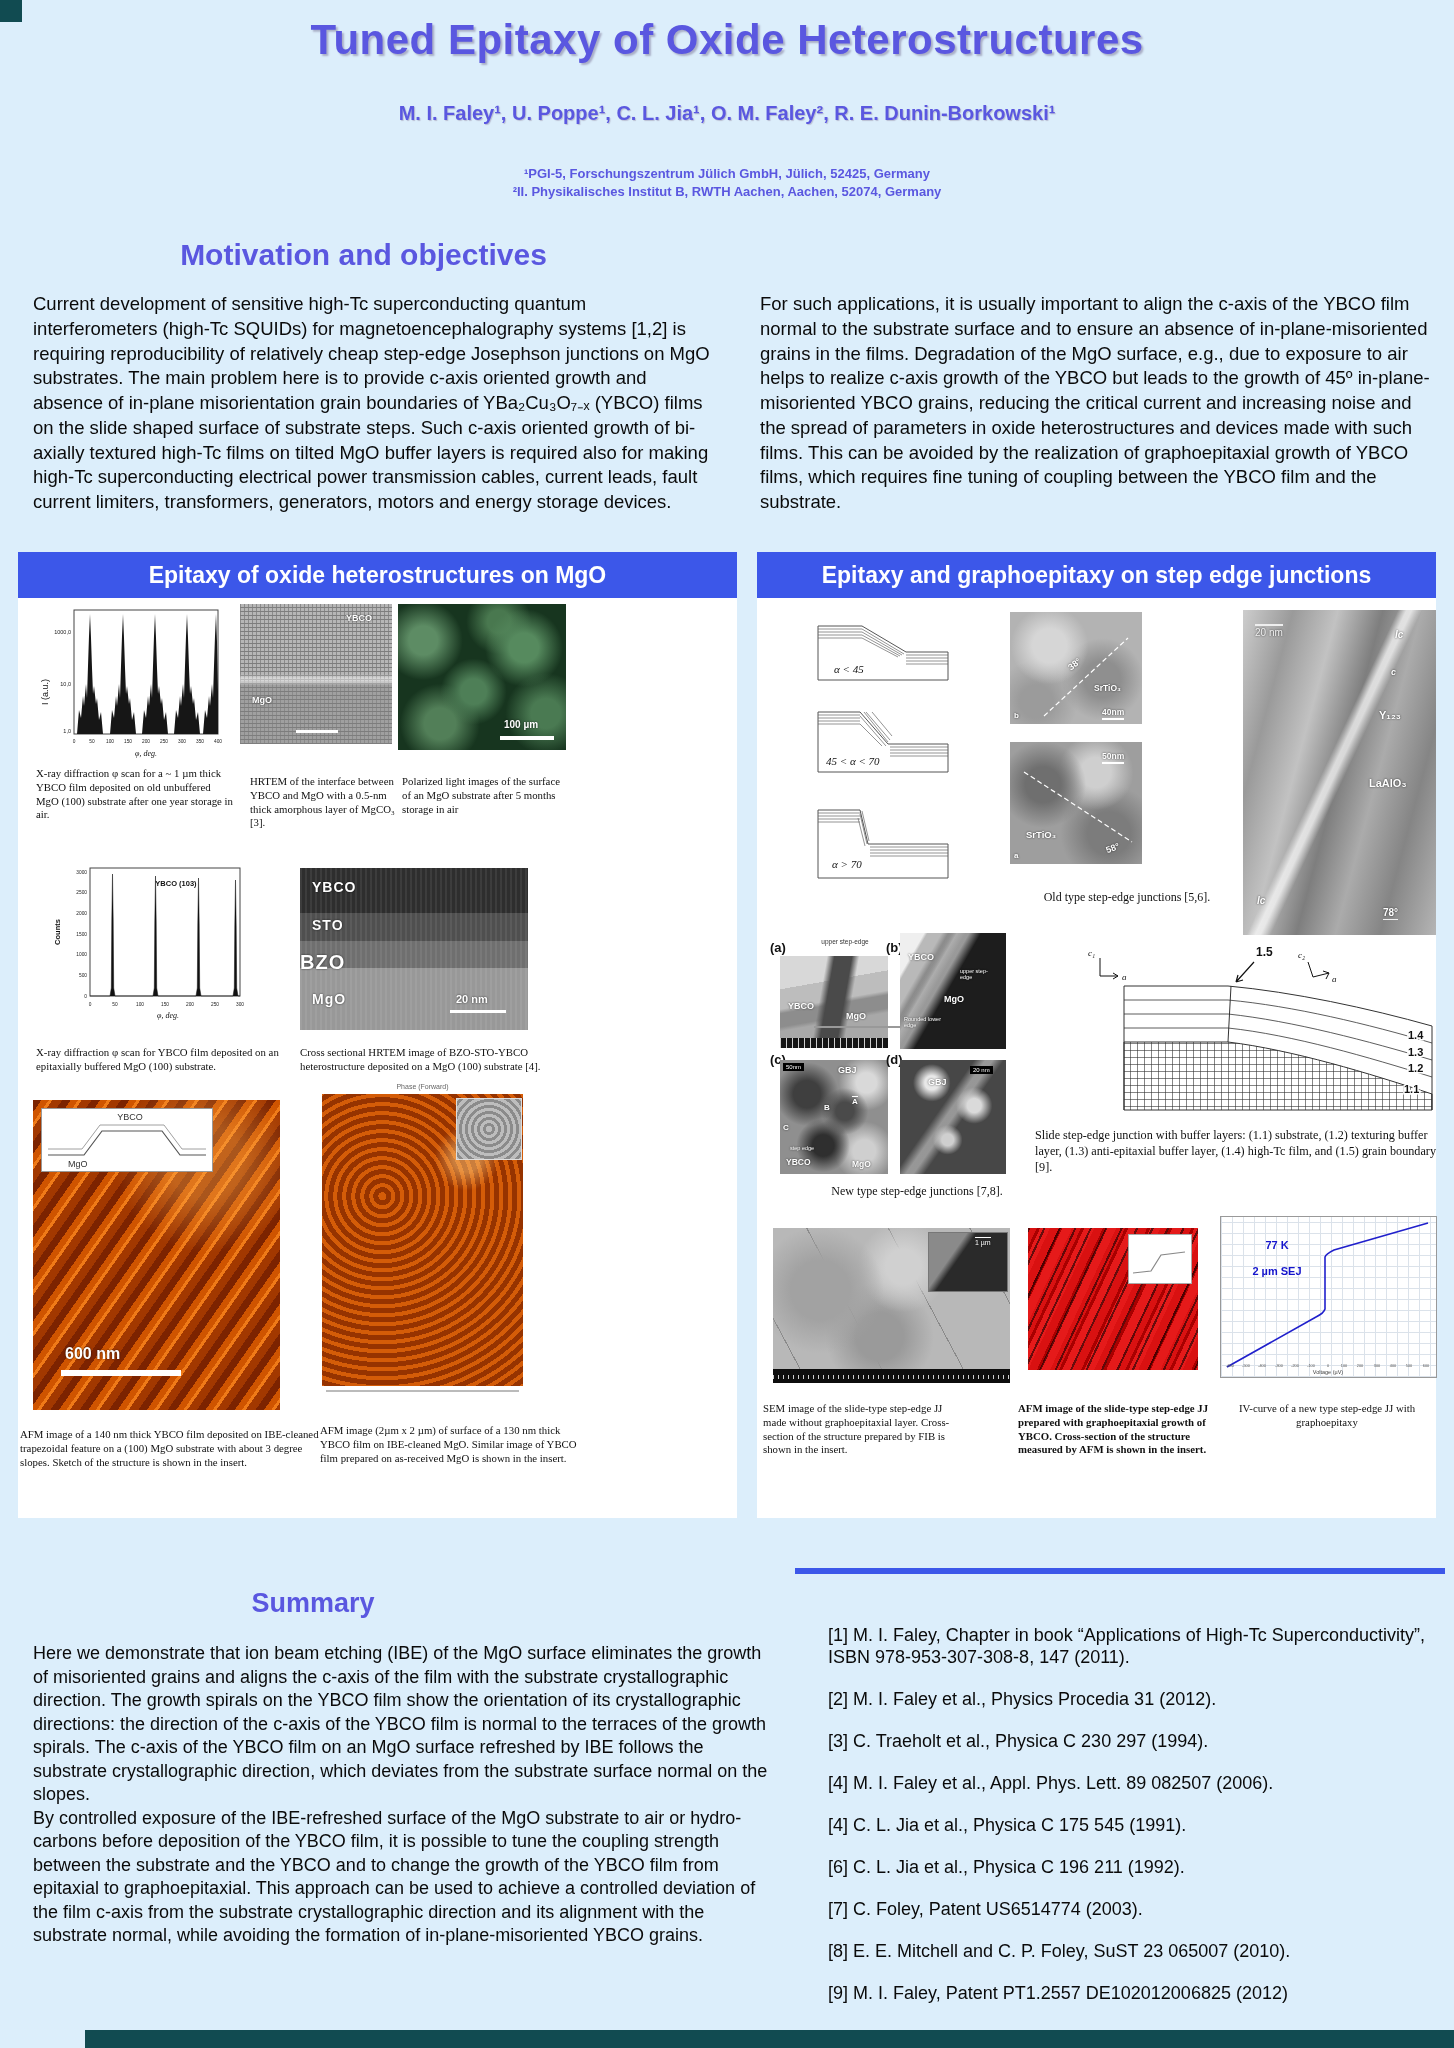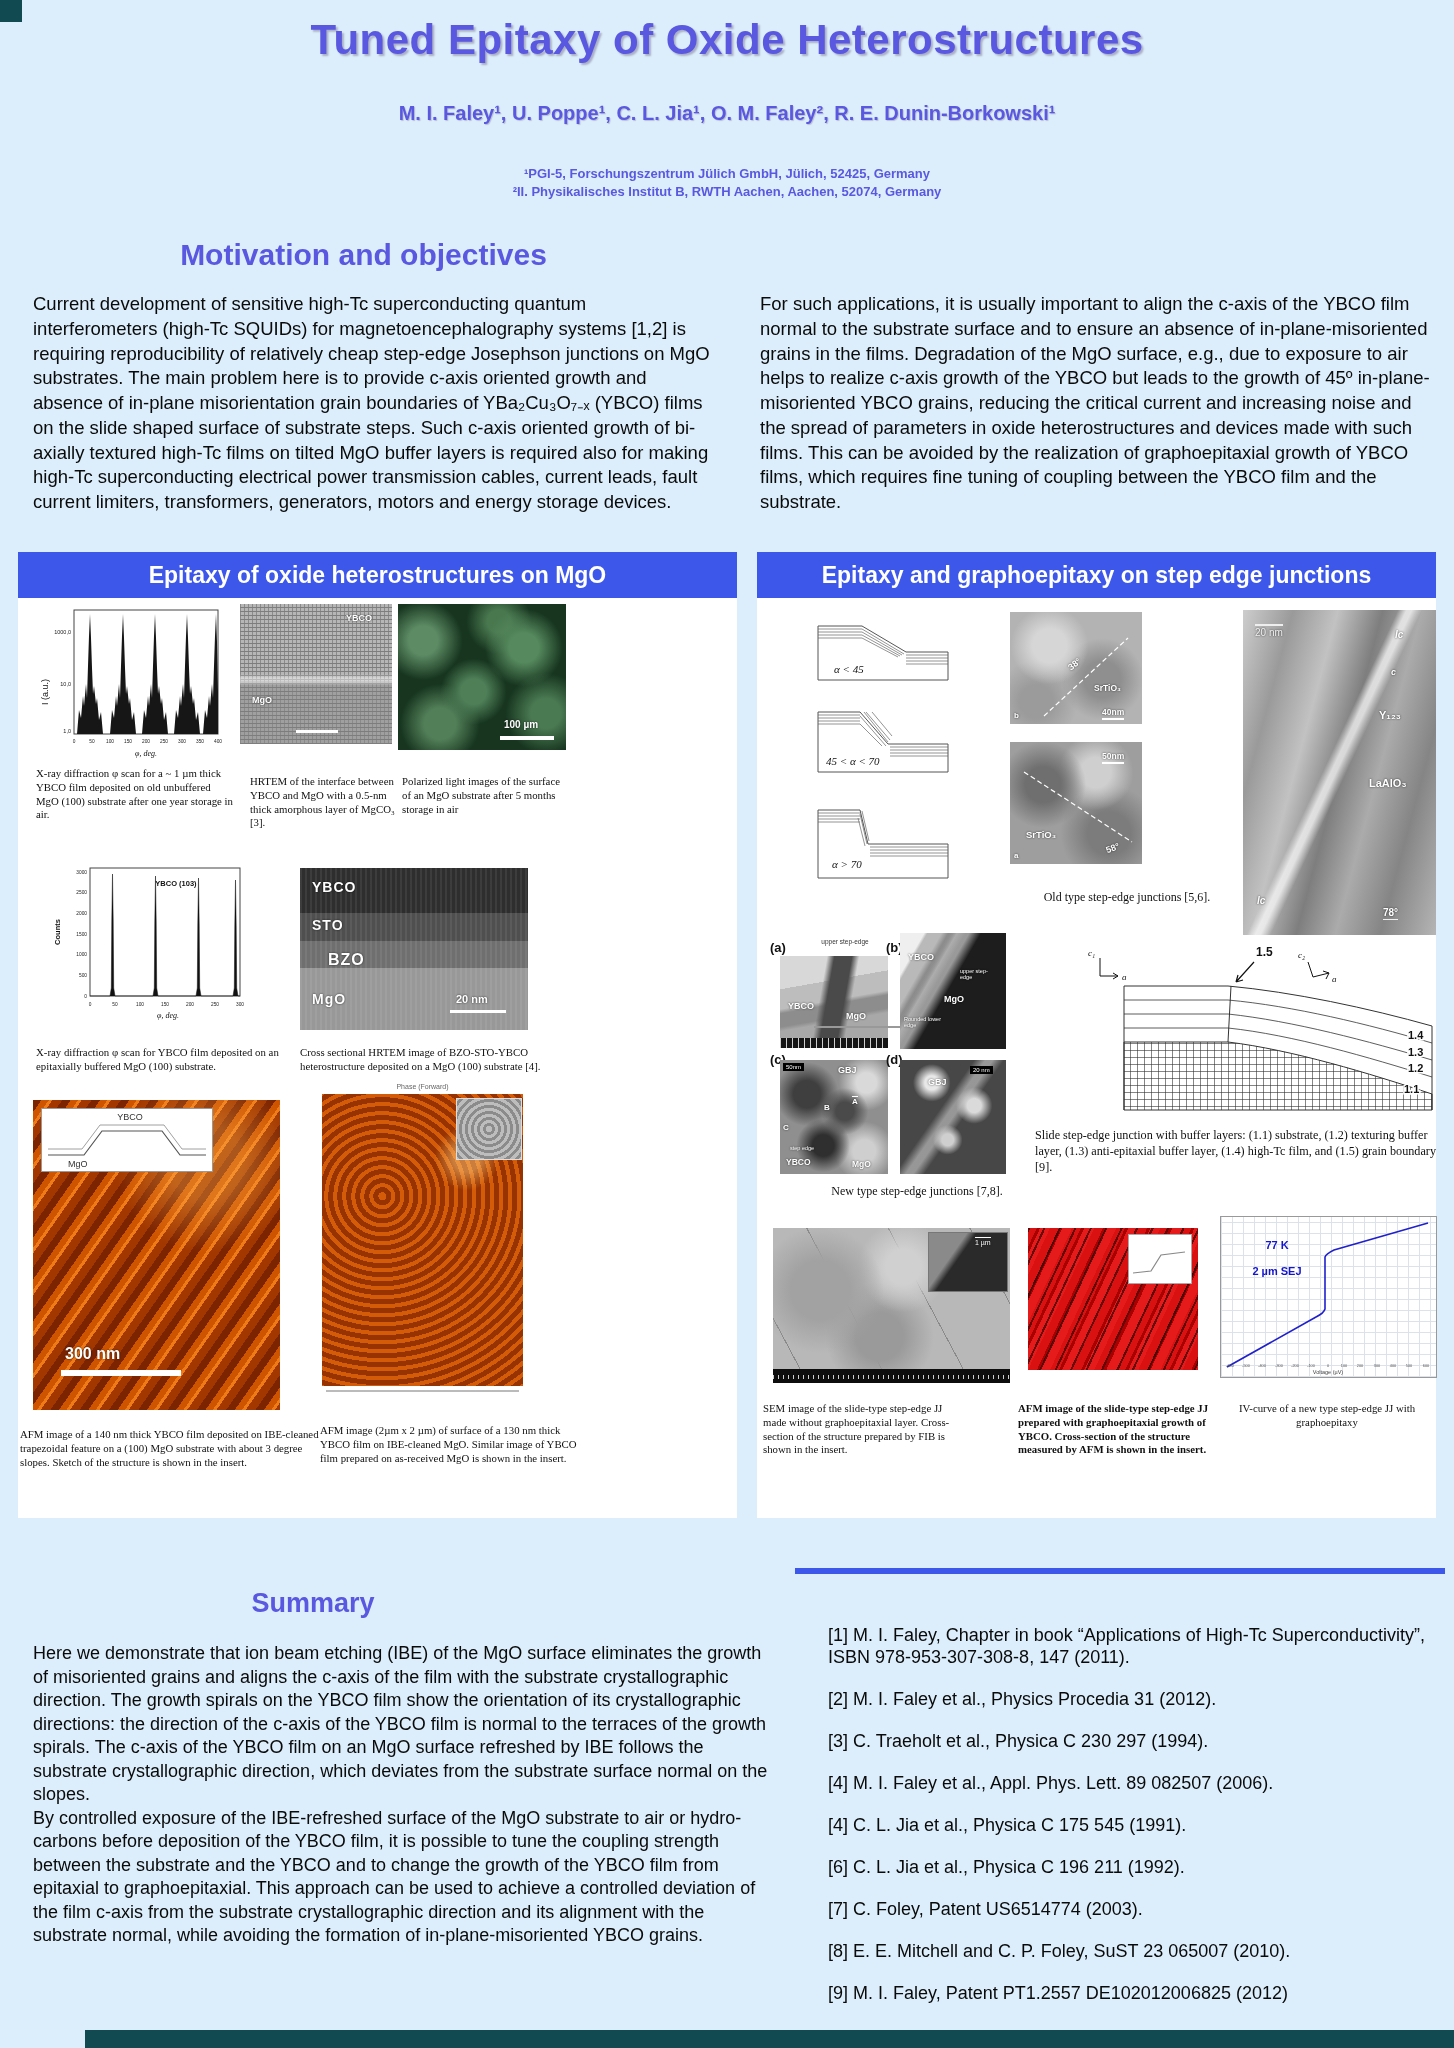--- a/index.html
+++ b/index.html
@@ -108,41 +108,41 @@
       <text x="167" y="146" font-size="4.8" text-anchor="middle" fill="#222">250</text>
       <text x="192" y="146" font-size="4.8" text-anchor="middle" fill="#222">300</text>
       <text x="120" y="158" font-size="8" text-anchor="middle" fill="#111" class="serif-it">φ, deg.</text>
     </svg>
 
     <div class="imgbox" style="left:282px;top:316px;width:228px;height:162px;background:
       repeating-linear-gradient(90deg,rgba(255,255,255,.07) 0 2px,rgba(0,0,0,0) 2px 5px),
       linear-gradient(180deg,#2e2e2e 0 28%,#4f4f4f 28% 45%,#6f6f6f 45% 62%,#989898 62% 100%);">
       <span class="wlab" style="left:12px;top:12px;font-size:14px;letter-spacing:1px;">YBCO</span>
       <span class="wlab" style="left:12px;top:50px;font-size:14px;letter-spacing:1px;">STO</span>
-      <span class="wlab" style="left:28px;top:84px;font-size:16px;letter-spacing:1px;">BZO</span>
+      <span class="wlab" style="left:0;top:84px;font-size:20px;letter-spacing:1px;">BZO</span>
       <span class="wlab" style="left:12px;top:124px;font-size:14px;letter-spacing:1px;">MgO</span>
       <span class="wlab" style="left:156px;top:126px;font-size:11px;">20 nm</span>
       <div class="abs" style="left:150px;top:142px;width:56px;height:3px;background:#fff;"></div>
     </div>
 
     <div class="abs cap" style="left:18px;top:494px;width:260px;">X-ray diffraction φ scan for YBCO film deposited on an epitaxially buffered MgO (100) substrate.</div>
     <div class="abs cap" style="left:282px;top:494px;width:250px;">Cross sectional HRTEM image of BZO-STO-YBCO heterostructure deposited on a MgO (100) substrate [4].</div>
 
     <div class="imgbox" style="left:15px;top:548px;width:247px;height:310px;background:
       radial-gradient(circle at 70% 20%, rgba(255,180,80,.35) 0 12%, rgba(0,0,0,0) 30%),
       repeating-linear-gradient(125deg,#7c2300 0 7px,#cf5400 7px 13px,#ef7a18 13px 16px,#a23800 16px 24px);">
       <div class="abs" style="left:8px;top:8px;width:170px;height:62px;background:#fff;border:1px solid #999;">
         <svg width="170" height="62" viewBox="0 0 170 62">
           <path d="M6,46 L42,46 L60,22 L120,22 L138,46 L164,46" fill="none" stroke="#555" stroke-width="1.2"></path>
           <path d="M6,40 L40,40 L58,16 L122,16 L140,40 L164,40" fill="none" stroke="#888" stroke-width="0.8"></path>
           <text x="88" y="11" font-size="9" text-anchor="middle" fill="#333">YBCO</text>
           <text x="26" y="58" font-size="9" fill="#333">MgO</text>
         </svg>
       </div>
-      <span class="wlab" style="left:32px;top:246px;font-size:16px;">300 nm</span>
+      <span class="wlab" style="left:32px;top:246px;font-size:16px;">600 nm</span>
       <div class="abs" style="left:28px;top:270px;width:120px;height:6px;background:#fff;"></div>
     </div>
     <div class="abs cap" style="left:2px;top:876px;width:300px;">AFM image of a 140 nm thick YBCO film deposited on IBE-cleaned trapezoidal feature on a (100) MgO substrate with about 3 degree slopes. Sketch of the structure is shown in the insert.</div>
 
     <div class="imgbox" style="left:302px;top:530px;width:205px;height:322px;background:#fff;">
       <div class="abs ctr" style="left:0;top:1px;width:205px;font-size:7px;color:#666;">Phase (Forward)</div>
       <div class="imgbox" style="left:2px;top:12px;width:201px;height:292px;background:
         radial-gradient(circle at 72% 22%, rgba(255,200,120,.5) 0 5%, rgba(0,0,0,0) 12%),
         repeating-radial-gradient(circle at 30% 35%, #d45c08 0 4px, #963300 4px 9px),
         repeating-radial-gradient(circle at 70% 70%, rgba(224,102,12,.85) 0 5px, rgba(160,58,0,.85) 5px 10px),

